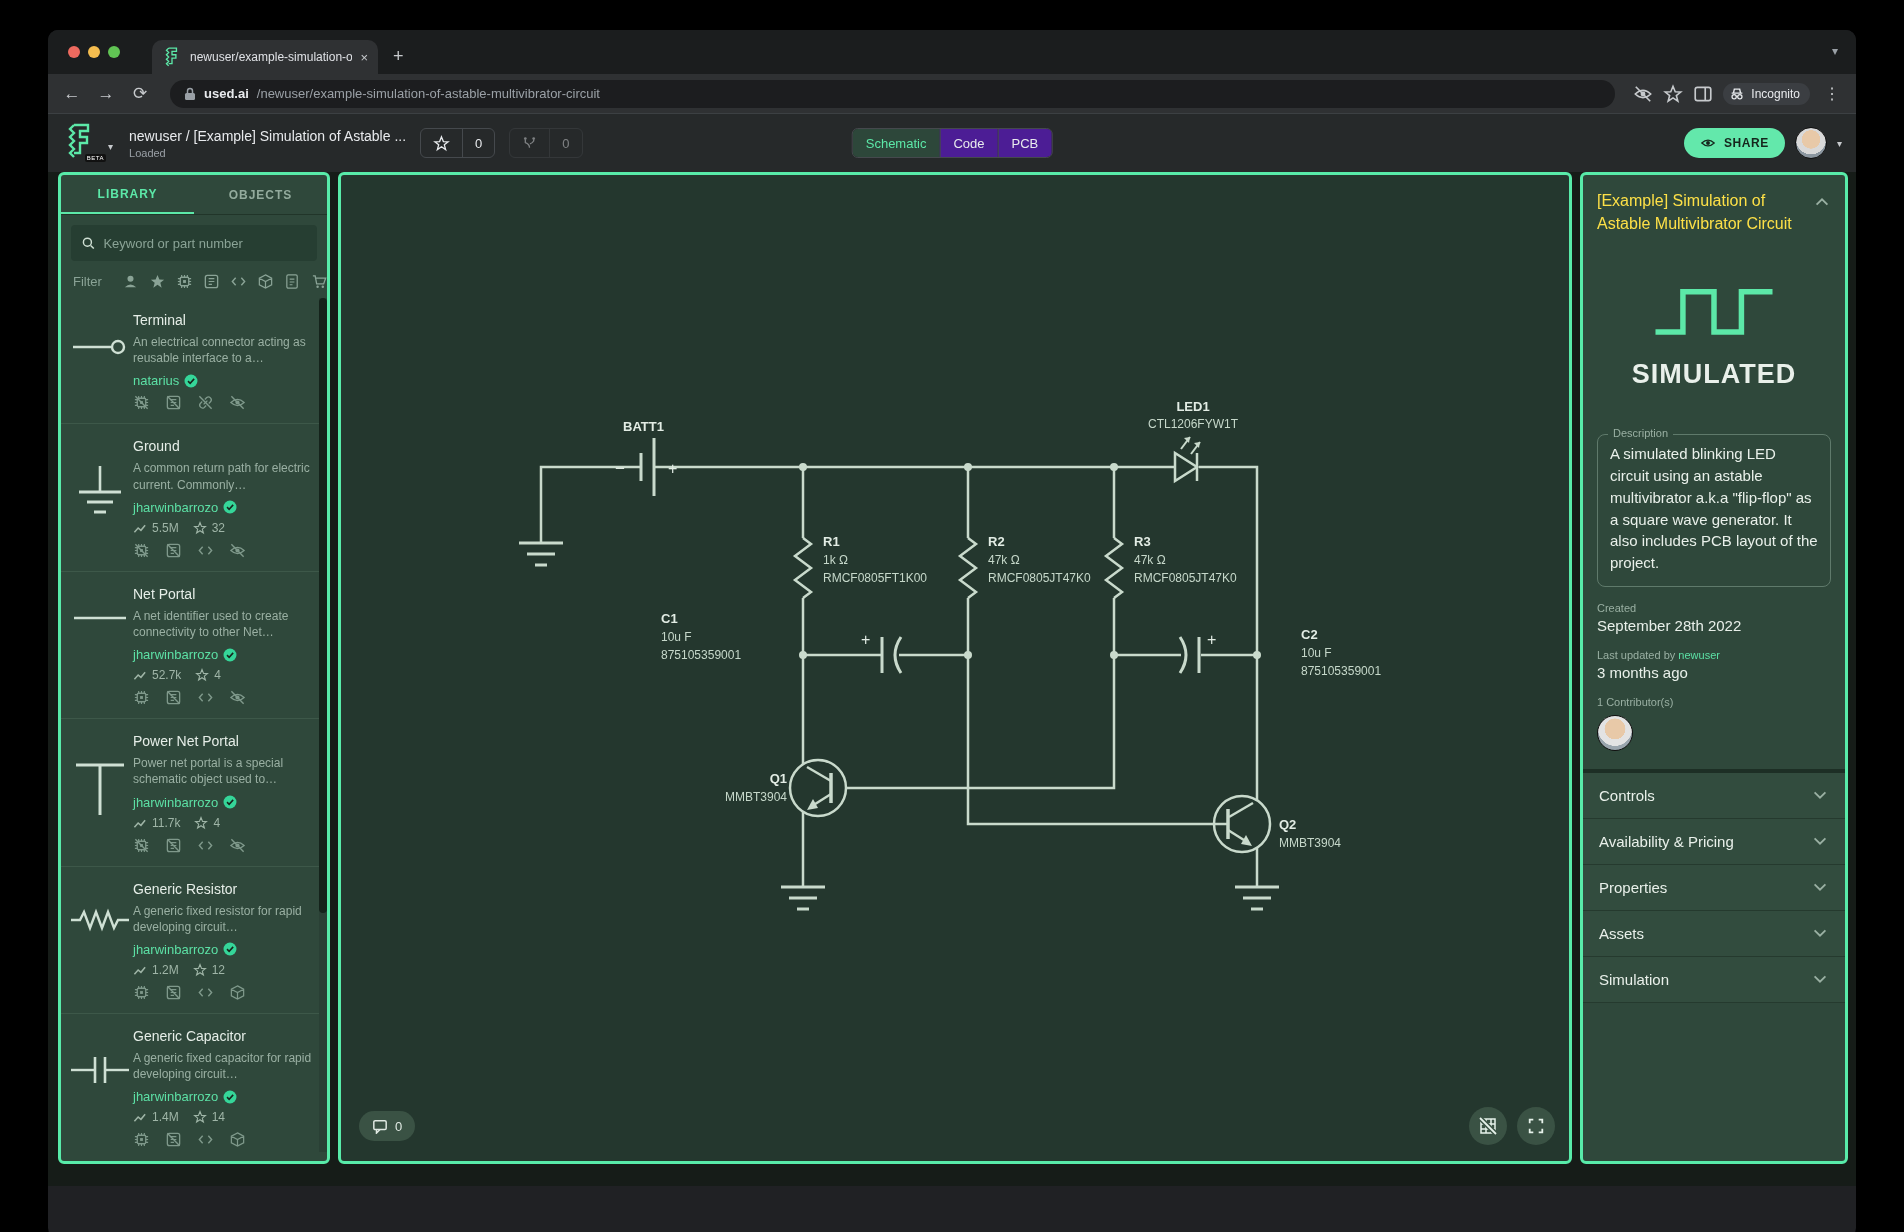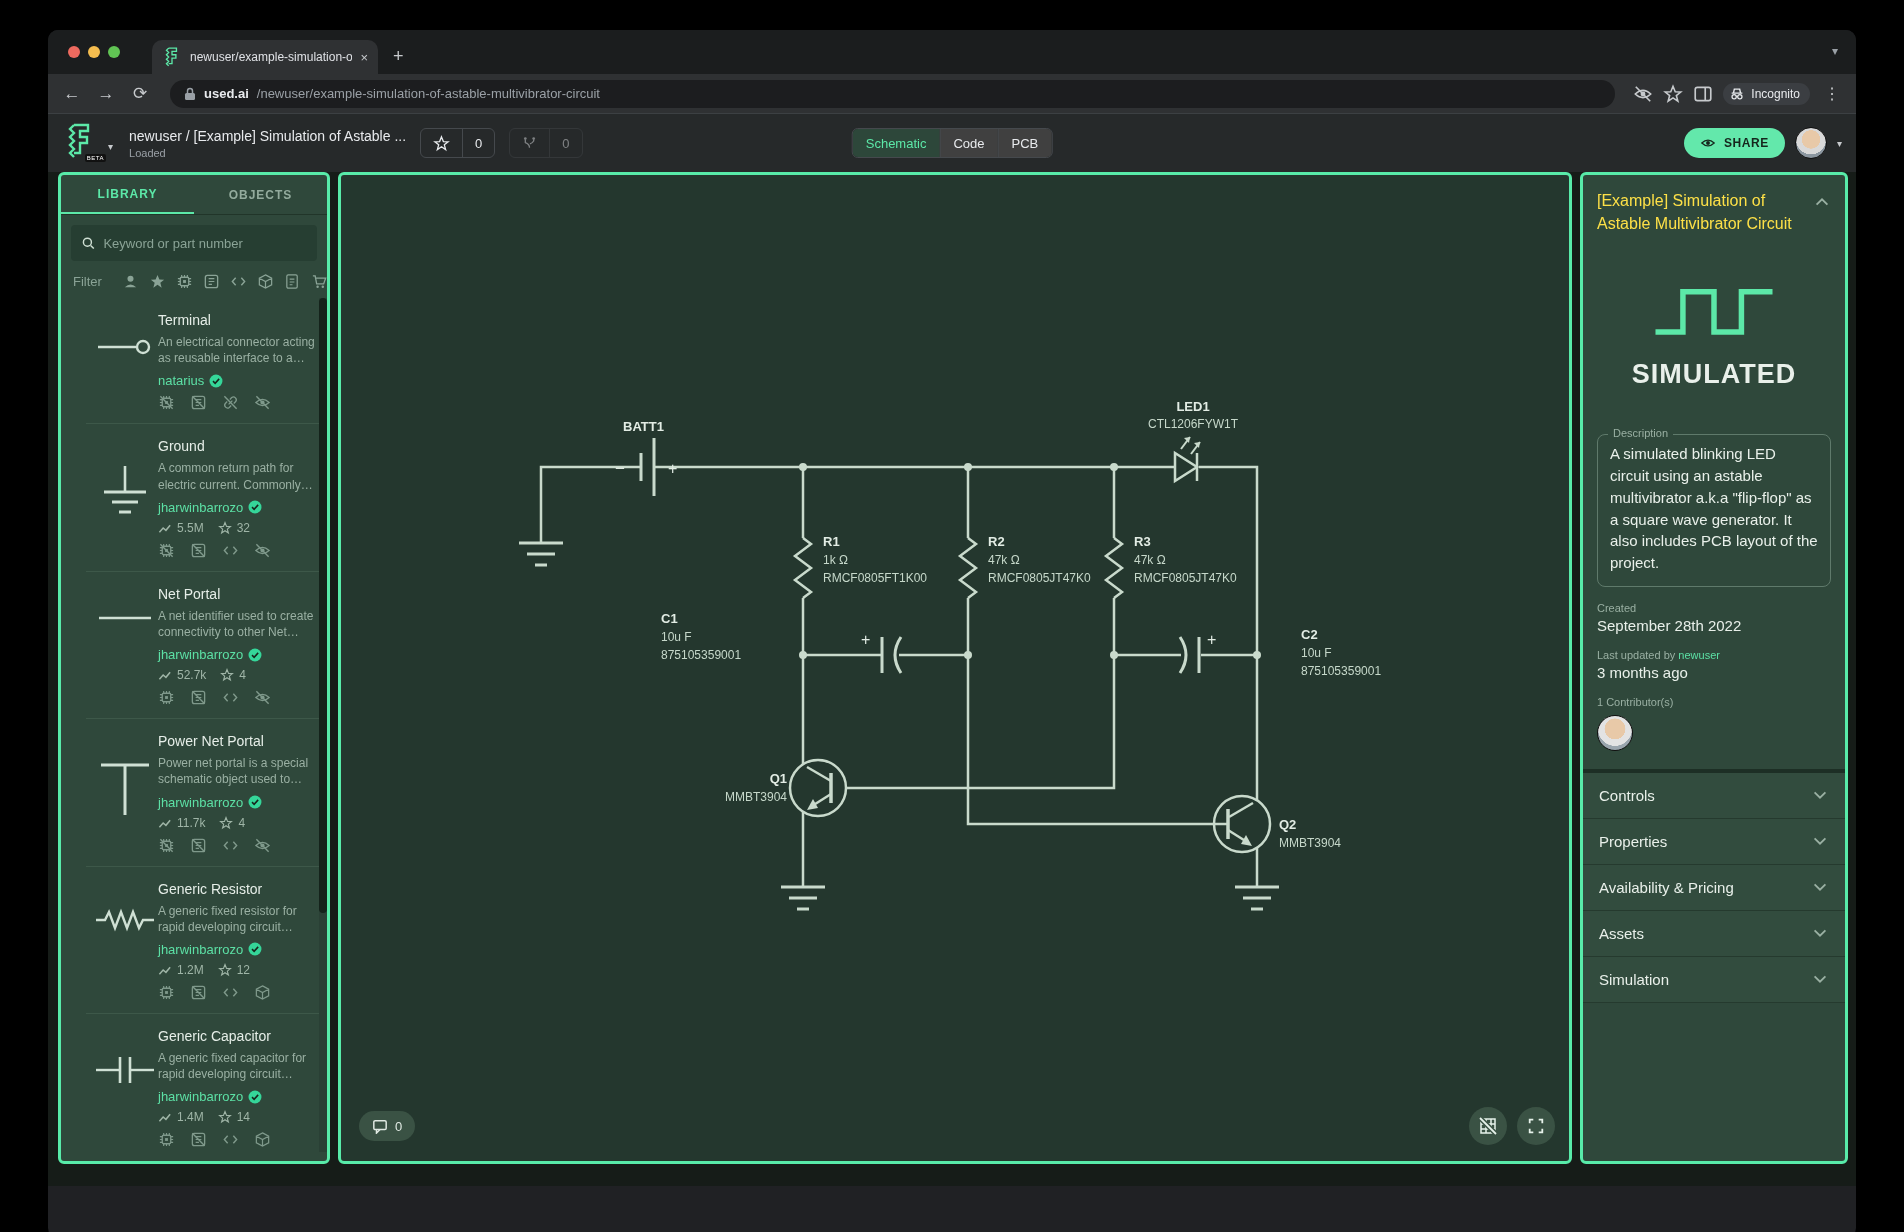--- a/index.html
+++ b/index.html
@@ -32,21 +32,21 @@
   .beta { position:absolute; right:-4px; bottom:2px; background:#111; color:#fff; font-size:6px; padding:1px 2px; border-radius:2px; letter-spacing:.5px; }
   .logo-caret { color:#c7cacd; font-size:10px; margin:6px 4px 0 6px; }
   .crumbwrap { margin-left:12px; }
   .crumb { color:#e8eaed; font-size:14px; }
   .loadstat { color:#9aa0a6; font-size:11px; margin-top:3px; }
   .pill { display:flex; align-items:center; border:1px solid #45494d; border-radius:6px; height:30px; overflow:hidden; margin-left:14px; }
   .pill .seg { padding:0 12px; display:flex; align-items:center; height:100%; color:#e8eaed; font-size:13px; }
   .pill .seg + .seg { border-left:1px solid #45494d; }
   .pill.dim { opacity:.45; }
   .viewtabs { position:absolute; left:50%; transform:translateX(-50%); display:flex; border:1px solid #45494d; border-radius:6px; overflow:hidden; height:30px; }
-  .viewtabs .vt { padding:0 13px; display:flex; align-items:center; font-size:13px; color:#e8eaed; background:#404040; }
+  .viewtabs .vt { padding:0 13px; display:flex; align-items:center; font-size:13px; color:#e8eaed; background:#4c1d95; }
   .viewtabs .vt + .vt { border-left:1px solid #45494d; }
   .viewtabs .vt.active { background:#2d473a; color:#5ce8a8; }
   .appbar-right { margin-left:auto; display:flex; align-items:center; gap:10px; }
   .share { display:flex; align-items:center; gap:8px; background:#63e8ab; color:#16261d; font-weight:bold; font-size:12px; letter-spacing:.6px; border-radius:16px; padding:7px 16px; }
   .avatar { width:32px; height:32px; border-radius:50%; background:radial-gradient(circle at 50% 38%, #e8c9a8 0 38%, #d9d9d9 39% 62%, #8c97a0 63%); border:1px solid #111; }
   .hdr-caret { color:#c7cacd; font-size:10px; }
 
   
   .content { position:relative; height:1014px; background:#161c18; }
   .panel { position:absolute; top:0; height:992px; border:3px solid #58eba9; border-radius:6px; }
@@ -56,21 +56,21 @@
 
   
   .libtabs { display:flex; height:40px; border-bottom:1px solid #213529; }
   .libtab { flex:1; display:flex; align-items:center; justify-content:center; font-size:12px; letter-spacing:1px; color:#93ab9d; font-weight:bold; }
   .libtab.active { color:#5ce8a8; border-bottom:2px solid #5ce8a8; }
   .search { margin:10px; height:36px; background:#263e32; border-radius:4px; display:flex; align-items:center; padding:0 10px; gap:8px; }
   .search input { background:transparent; border:none; outline:none; color:#cfe0d4; font-size:13px; width:100%; font-family:"Liberation Sans",sans-serif; }
   .search input::placeholder { color:#8aa396; }
   .filterrow { display:flex; align-items:center; padding:2px 12px 8px 12px; gap:10px; color:#8aa396; font-size:13px; }
   .filterrow svg { flex:none; }
-  .list { position:relative; height:calc(100% - 132px); overflow:hidden;padding-left:25px; }
+  .list { position:relative; height:calc(100% - 132px); overflow:hidden; }
   .item { display:flex; padding:14px 10px 12px 6px; border-bottom:1px solid #3d5849; }
   .item-icon { width:66px; flex:none; display:flex; justify-content:center; padding-top:26px; }
   .item-body { flex:1; min-width:0; }
   .item-title { color:#e6eee8; font-size:14px; margin-bottom:6px; }
   .item-desc { color:#9ab0a3; font-size:12px; line-height:1.35; margin-bottom:7px; }
   .author { display:flex; align-items:center; gap:5px; color:#5ce0a5; font-size:13px; margin-bottom:6px; }
   .stats { display:flex; align-items:center; gap:14px; color:#9fb5a7; font-size:12px; margin-bottom:7px; }
   .stats .st { display:flex; align-items:center; gap:5px; }
   .badges { display:flex; gap:15px; }
   .scrollbar { position:absolute; right:0; top:0; width:8px; height:100%; background:#2a4035; }
@@ -793,27 +793,27 @@
         <div class="contrib-avatar"></div>
       </div>
       <div class="accordion">
         <div class="acc-row">
             <span>Controls</span>
             <svg width="18" height="18" viewBox="0 0 20 20" style="color:#9ab0a3">
               <use href="#i-chevron-down"></use>
             </svg>
           </div>
         <div class="acc-row">
-            <span>Properties</span>
+            <span>Availability &amp; Pricing</span>
             <svg width="18" height="18" viewBox="0 0 20 20" style="color:#9ab0a3">
               <use href="#i-chevron-down"></use>
             </svg>
           </div>
         <div class="acc-row">
-            <span>Availability &amp; Pricing</span>
+            <span>Properties</span>
             <svg width="18" height="18" viewBox="0 0 20 20" style="color:#9ab0a3">
               <use href="#i-chevron-down"></use>
             </svg>
           </div>
         <div class="acc-row">
             <span>Assets</span>
             <svg width="18" height="18" viewBox="0 0 20 20" style="color:#9ab0a3">
               <use href="#i-chevron-down"></use>
             </svg>
           </div>

